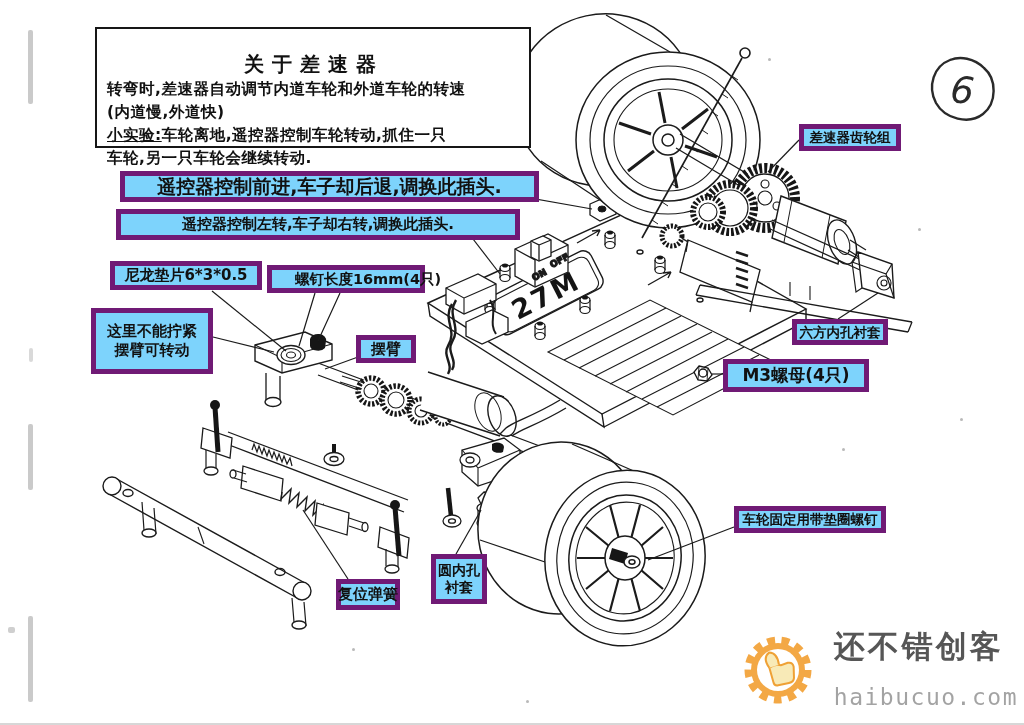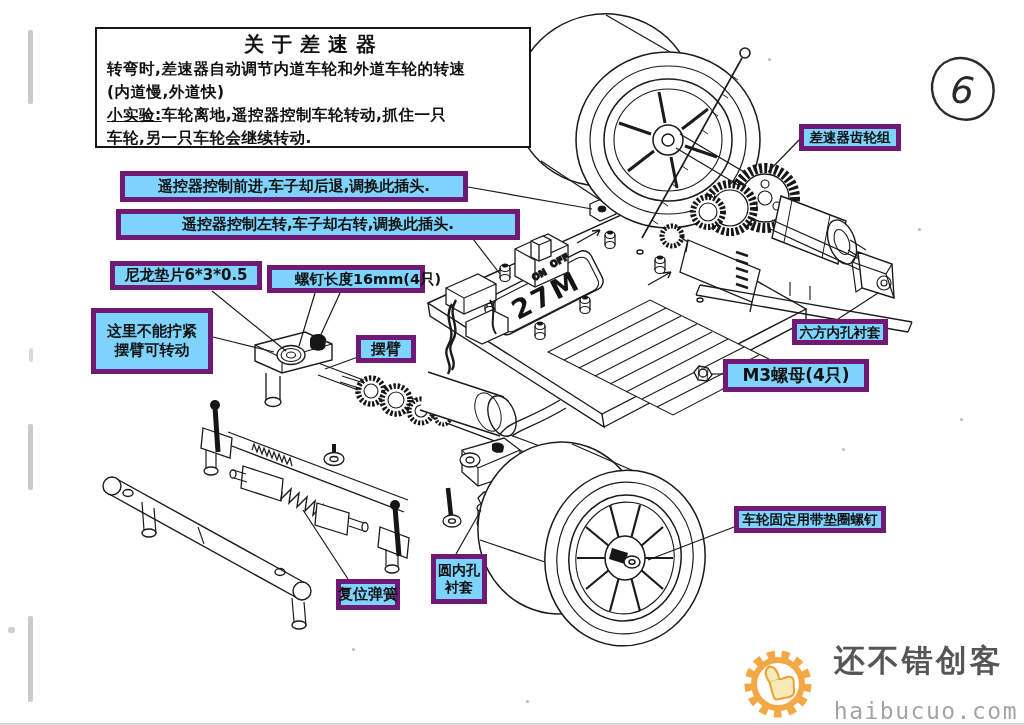--- a/index.html
+++ b/index.html
@@ -12,25 +12,25 @@
     position:absolute;border:5px solid #701a75;background:#7dd3fc;
     display:flex;flex-direction:column;align-items:center;justify-content:center;
     font-weight:bold;line-height:1.25;text-align:center;white-space:nowrap;
     box-sizing:border-box;z-index:30;
   }
   .info-box{
     position:absolute;left:95px;top:27px;width:436px;height:121px;
     border:2px solid #161616;background:#fff;box-sizing:border-box;
     padding:2px 8px 0 10px;z-index:30;
   }
-  .info-title{font-size:20px;font-weight:bold;text-align:center;letter-spacing:8px;}
+  .info-title{font-size:20px;font-weight:bold;text-align:center;letter-spacing:8px;margin-top:20px;}
   .info-line{font-size:15.5px;font-weight:bold;letter-spacing:0.5px;line-height:23px;}
   .u{text-decoration:underline;}
   .watermark{
-    position:absolute;right:6px;bottom:2px;display:flex;align-items:center;gap:20px;z-index:40;
+    position:absolute;right:6px;bottom:16px;display:flex;align-items:center;gap:20px;z-index:40;
     opacity:.95;
     justify-content:center;
   }
   .wm-text{display:flex;flex-direction:column;line-height:1;}
   .wm-brand{font-size:31px;font-weight:bold;color:#4d4d4d;letter-spacing:3px;}
   .wm-domain{font-size:23px;color:#9f9f9f;letter-spacing:1.5px;font-family:"DejaVu Sans Mono","Liberation Mono",monospace;margin-top:24px;}
   .scanmark{position:absolute;background:#9f9f9f;opacity:.55;border-radius:2px;z-index:5;}
   .speck{position:absolute;width:3px;height:3px;background:#8a8a8a;border-radius:50%;opacity:.6;z-index:6;}
   .bottom-edge{position:absolute;left:0;bottom:0;width:100%;height:2px;background:#d7d7d7;}
   svg{position:absolute;left:0;top:0;z-index:10;}
@@ -333,21 +333,21 @@
   </svg>
 
   <div class="info-box">
     <div class="info-title">关于差速器</div>
     <div class="info-line">转弯时,差速器自动调节内道车轮和外道车轮的转速</div>
     <div class="info-line">(内道慢,外道快)</div>
     <div class="info-line"><span class="u">小实验:</span><span>车轮离地,遥控器控制车轮转动,抓住一只</span></div>
     <div class="info-line">车轮,另一只车轮会继续转动.</div>
   </div>
 
-  <div class="cbox" style="left:120px;top:171px;width:348px;height:31px;font-size:15px;">
+  <div class="cbox" style="left:120px;top:171px;width:419px;height:31px;font-size:19px;">
     <span>遥控器控制前进,车子却后退,调换此插头.</span>
   </div>
   <div class="cbox" style="left:116px;top:209px;width:404px;height:31px;font-size:15px;">
     <span>遥控器控制左转,车子却右转,调换此插头.</span>
   </div>
   <div class="cbox" style="left:110px;top:261px;width:152px;height:29px;font-size:15px;">
     <span>尼龙垫片6*3*0.5</span>
   </div>
   <div class="cbox" style="left:267px;top:265px;width:158px;height:28px;font-size:14.5px;padding-left:44px;">
     <span>螺钉长度16mm(4只)</span>

